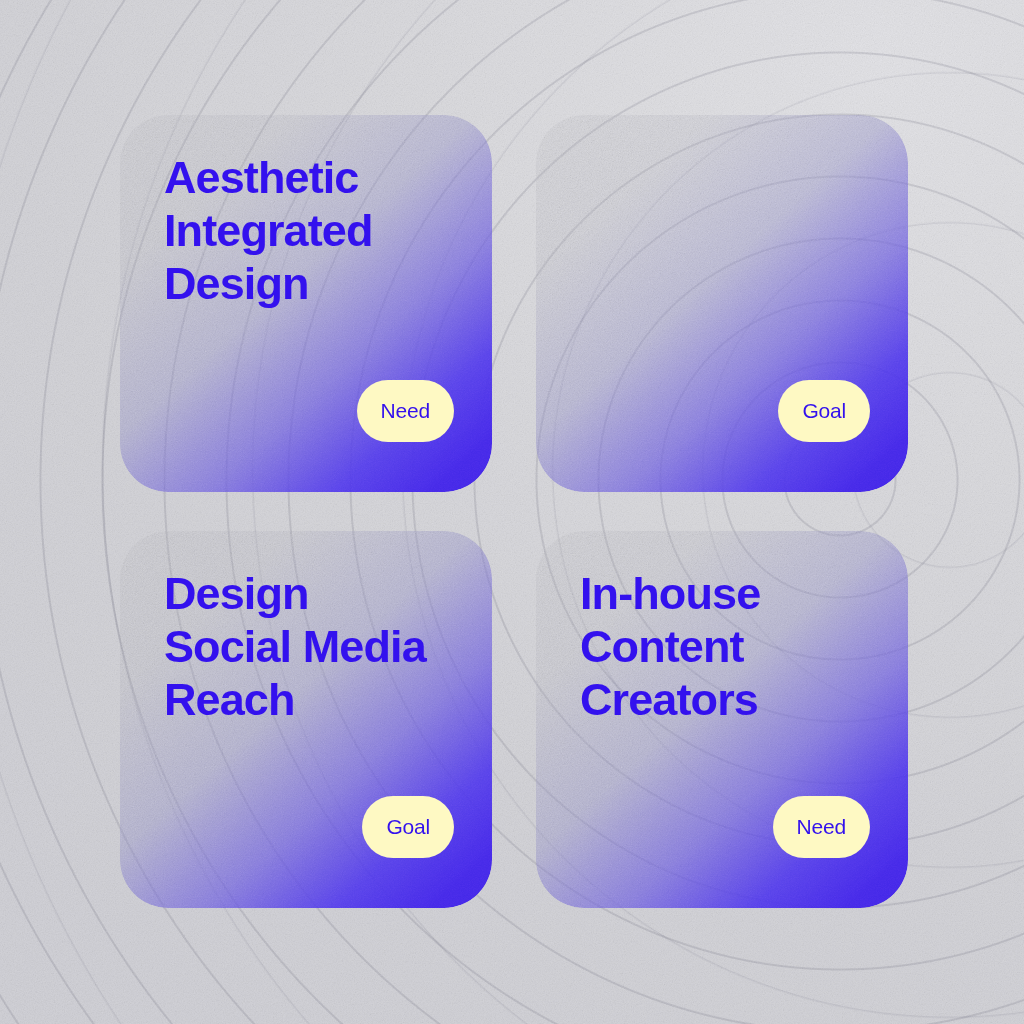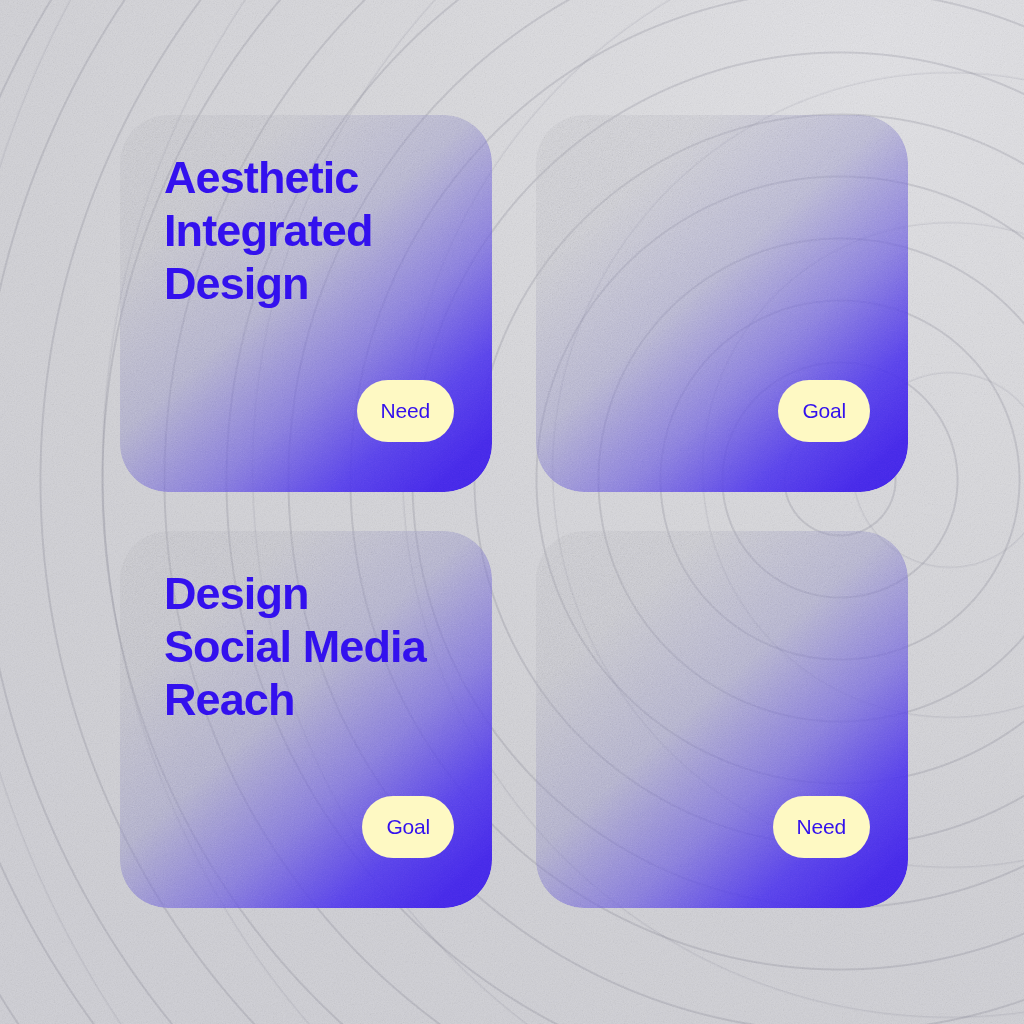--- a/index.html
+++ b/index.html
@@ -221,17 +221,20 @@
 
     <div class="card">
       <div class="card-grad"></div>
       <svg class="card-grain" width="372" height="377" xmlns="http://www.w3.org/2000/svg">
         <filter id="cg4">
             <feTurbulence type="fractalNoise" baseFrequency="0.9" numOctaves="3" stitchTiles="stitch"></feTurbulence>
             <feColorMatrix type="saturate" values="0"></feColorMatrix>
           </filter>
         <rect width="372" height="377" filter="url(#cg4)"></rect>
       </svg>
+      <h2 class="card-title">In-house
+Content
+Creators</h2>
       <div class="badge">Need</div>
     </div>
 
   </div>
 </div>
 
 </body></html>

